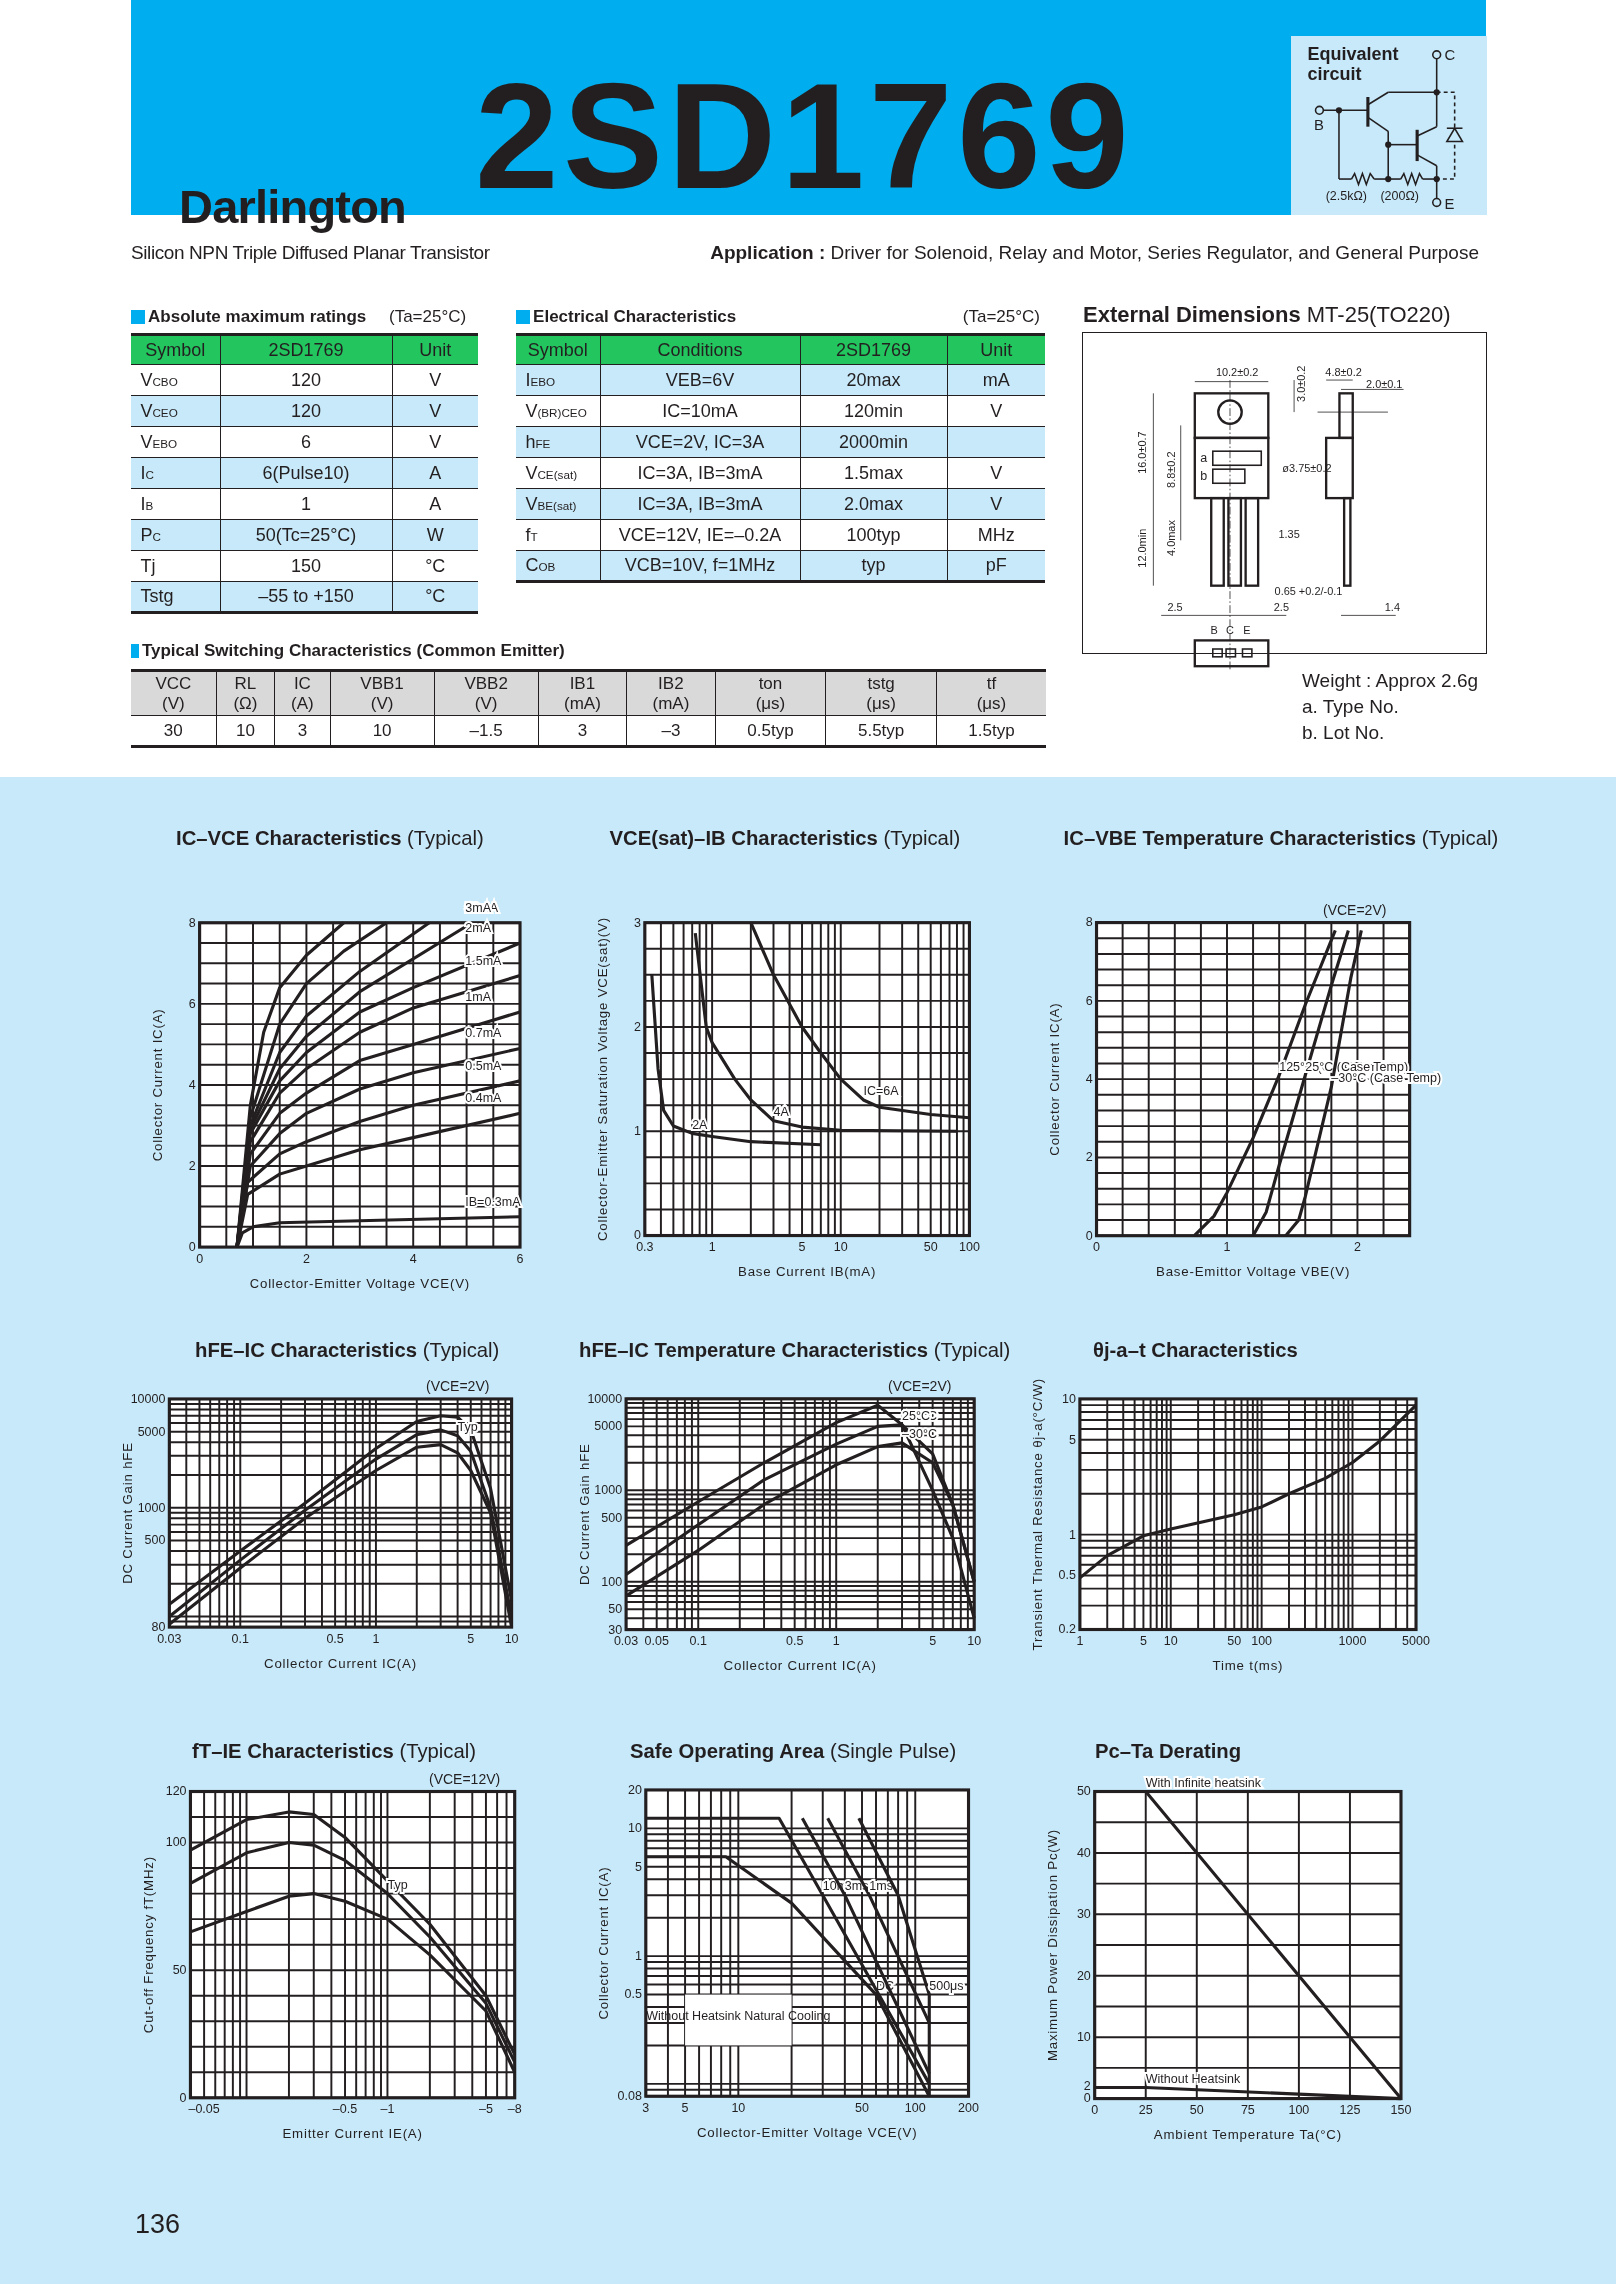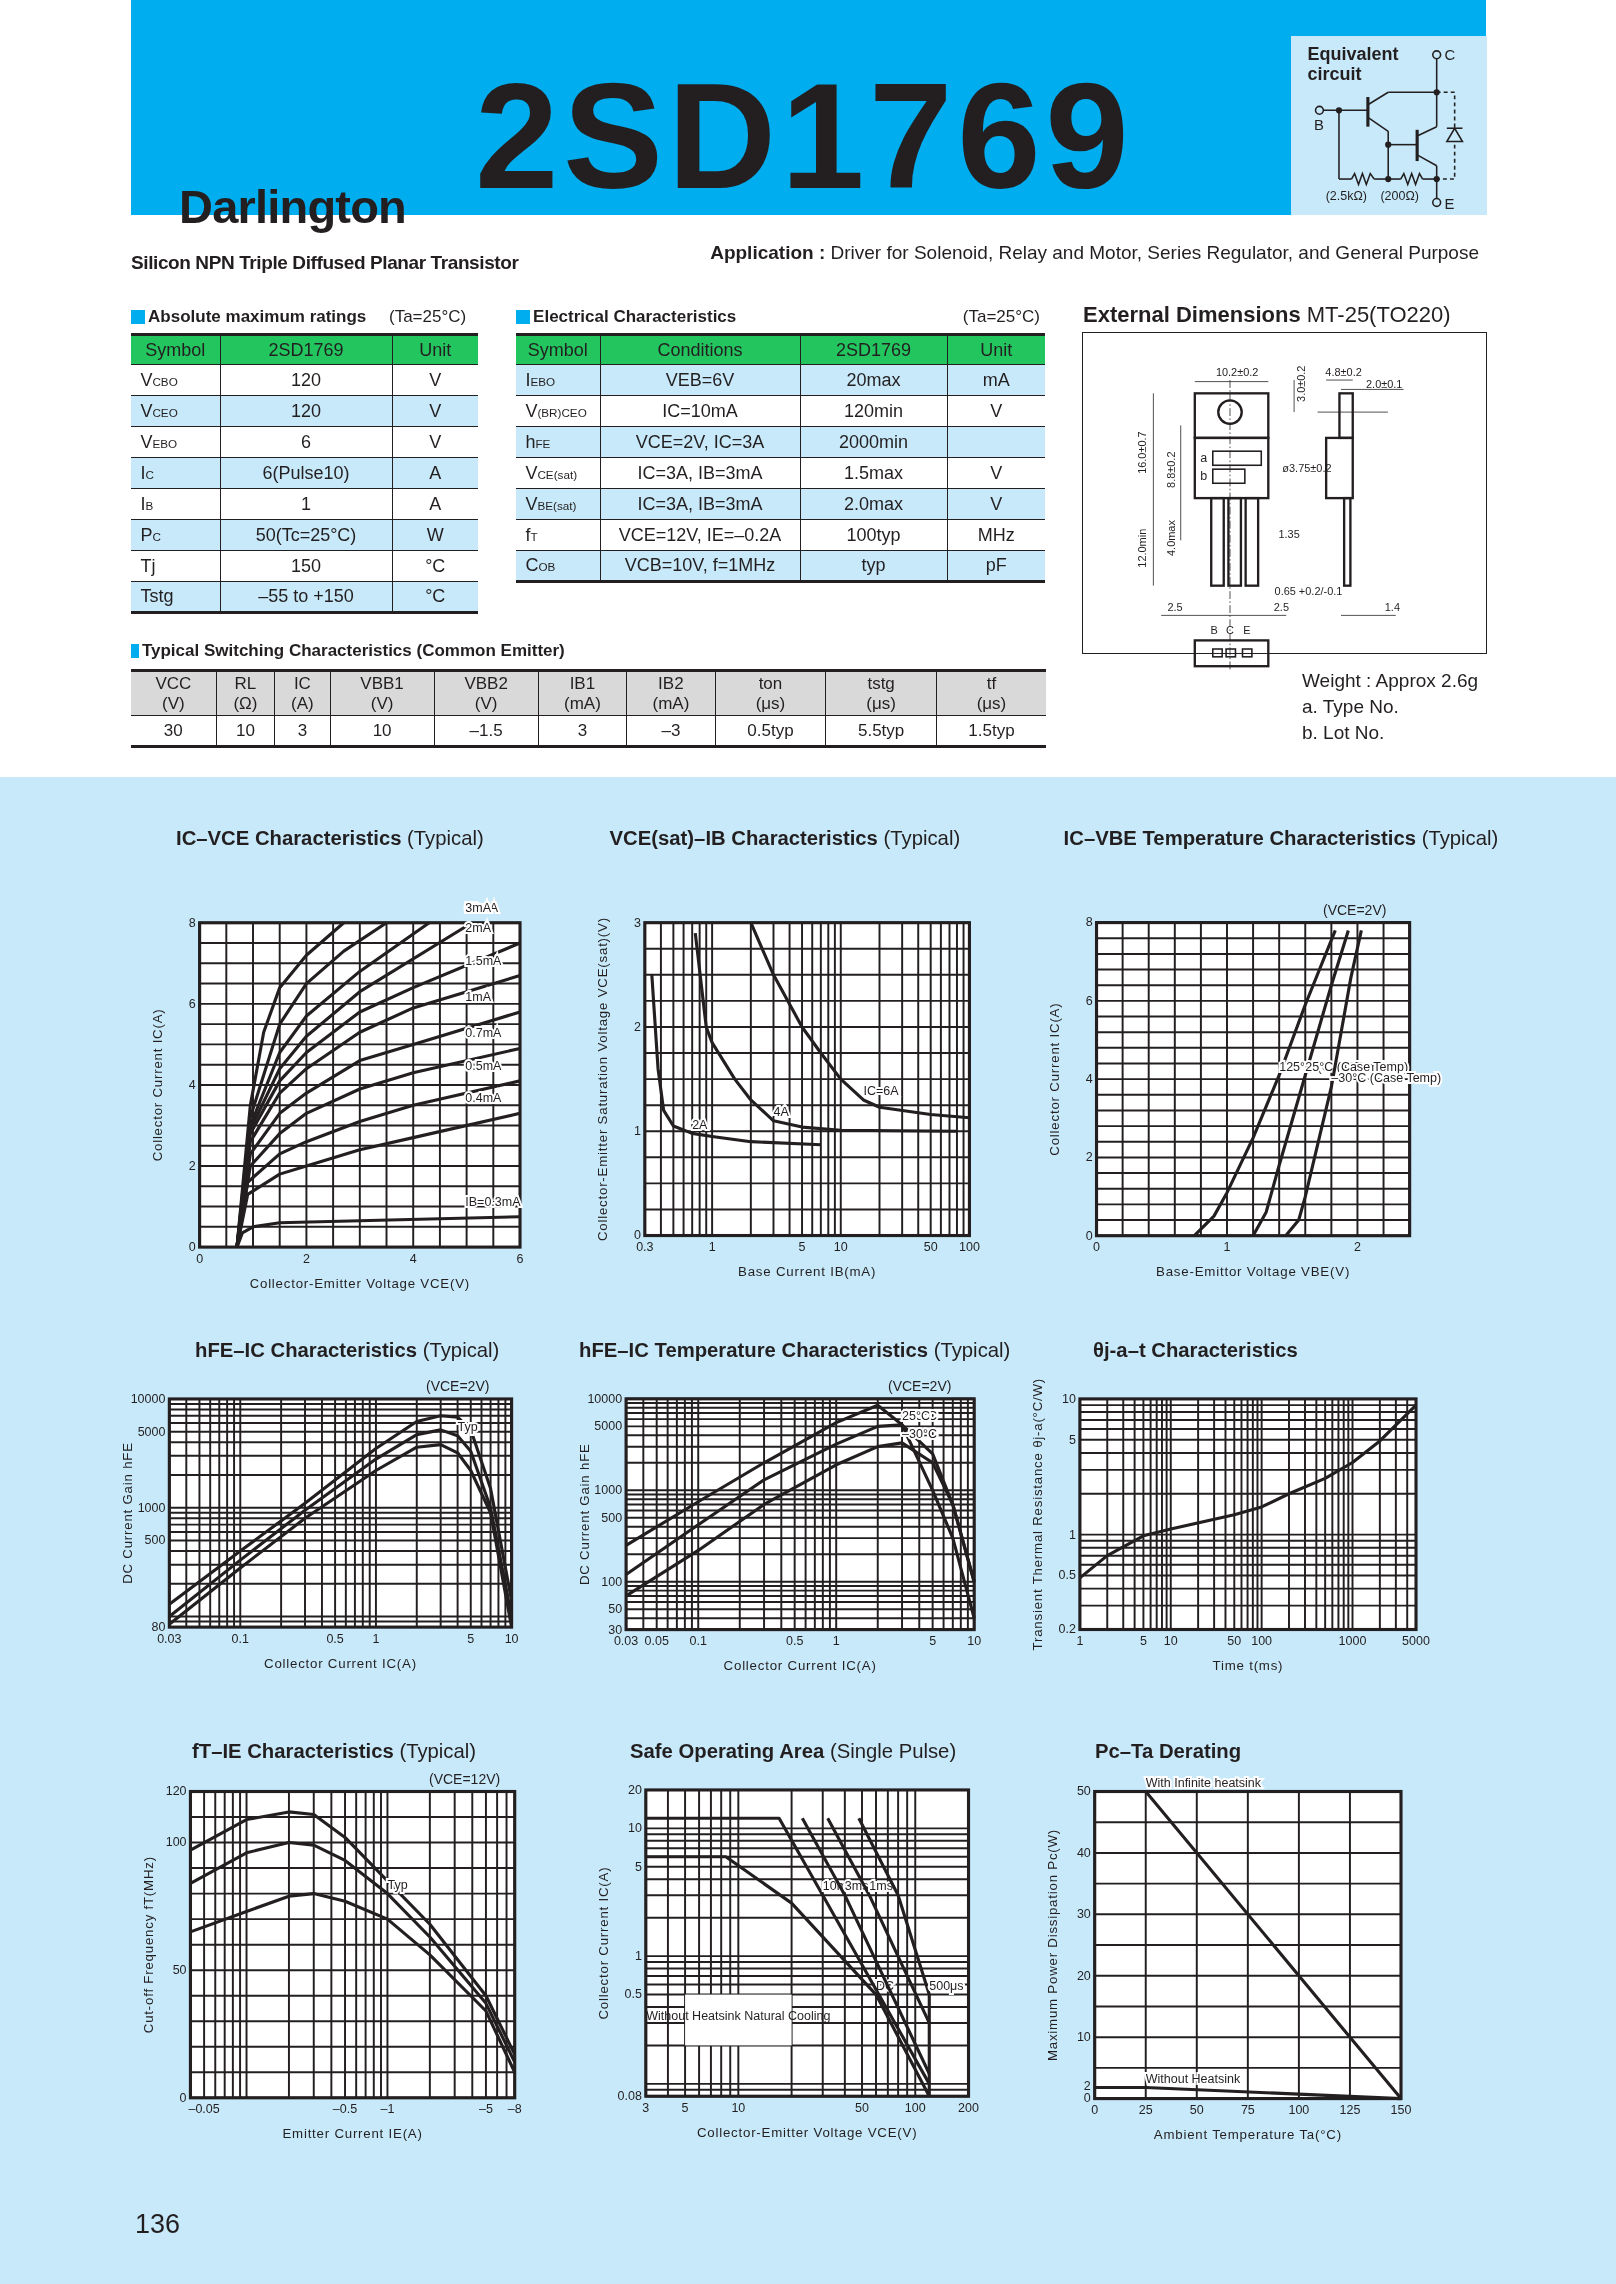--- a/index.html
+++ b/index.html
@@ -7,21 +7,21 @@
   body { position: relative; font-family: "Liberation Sans", sans-serif; color: #231f20; }
 
   .header { position: absolute; left: 131px; top: 0; width: 1355px; height: 215px; background: #00aeef; }
   .header .series { position: absolute; left: 48px; top: 133px; font-size: 47px; font-weight: bold; letter-spacing: -0.8px; margin-top: 46px; }
   .header .part { position: absolute; left: 344px; top: 61px; font-size: 150px; font-weight: bold; letter-spacing: 4.7px; line-height: 1; }
   .equiv { position: absolute; left: 1291px; top: 36px; width: 196px; height: 179px; background: #c7e9f9; }
   .equiv .ttl { position: absolute; left: 16.4px; top: 9.4px; font-size: 18px; font-weight: bold; line-height: 19.6px; }
   .equiv svg { position: absolute; left: 0; top: 0; }
 
   .subline { position: absolute; top: 242px; font-size: 19px; }
-  .subline.left { left: 131px; font-weight: bold; letter-spacing: -0.4px; margin-top: 10px; }
+  .subline.left { left: 131px; font-weight: normal; letter-spacing: -0.4px; }
   .subline.right { right: 137px; }
   .subline.right b { font-weight: bold; }
 
   .sec-title { position: absolute; font-size: 17px; font-weight: bold; display: flex; align-items: center; }
   .sec-title .sq { width: 14px; height: 14px; background: #00aeef; margin-right: 3.1px; display: inline-block; }
   .sec-title .cond { font-weight: normal; position: absolute; white-space: nowrap; }
 
   table.dt { position: absolute; border-collapse: collapse; font-size: 18px; }
   table.dt th { background: #22c55e; font-weight: normal; height: 30px; border-top: 3.9px solid #231f20; border-bottom: 1.6px solid #231f20; }
   table.dt td { height: 31px; border-bottom: 1.6px solid #231f20; text-align: center; }

